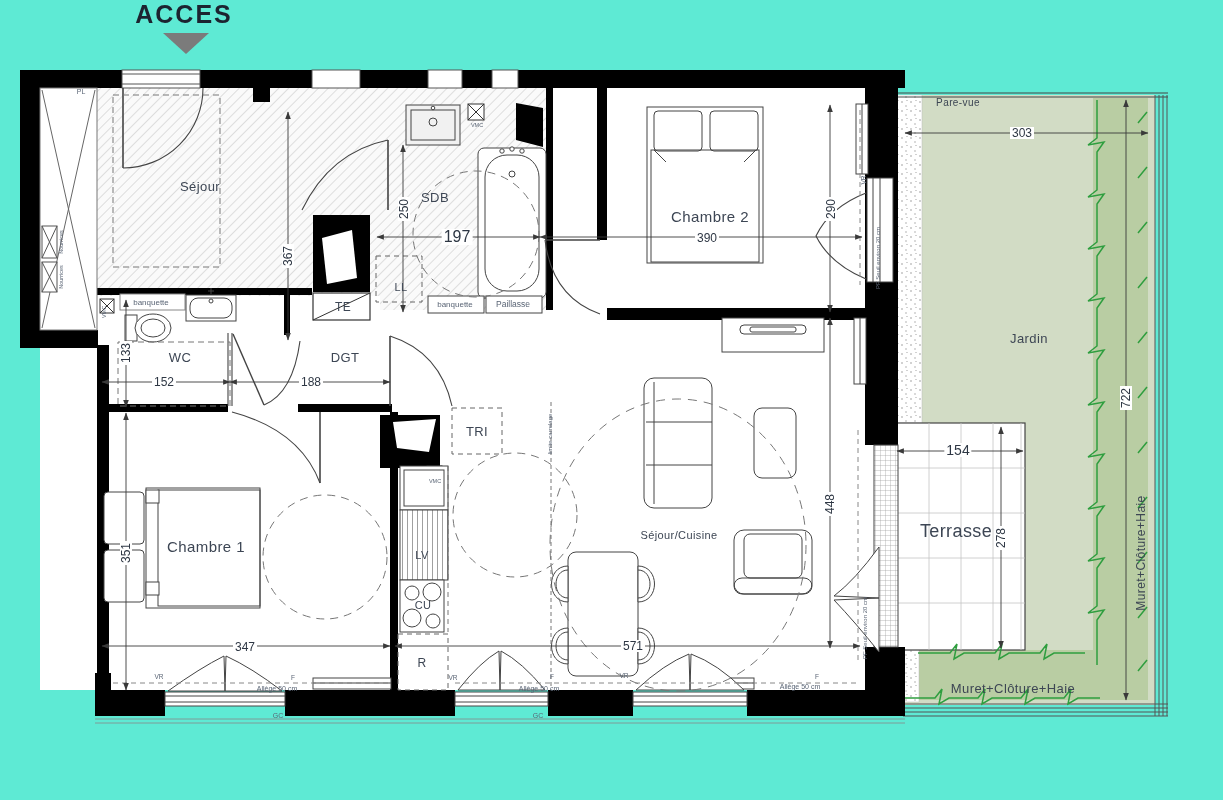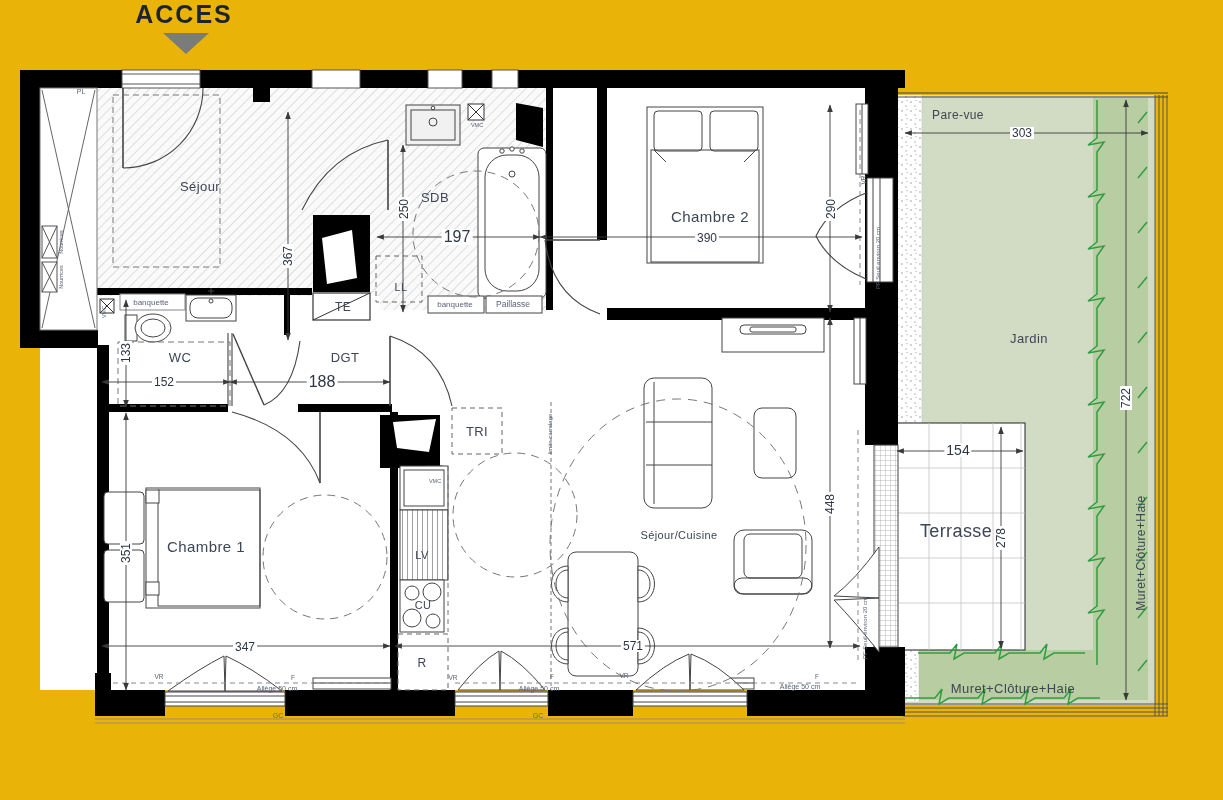--- a/index.html
+++ b/index.html
@@ -1,16 +1,16 @@
 <!DOCTYPE html>
 <html><head>
 <meta charset="utf-8">
 <style>
   html,body{margin:0;padding:0;background:#fff;}
-  #plan{position:relative;width:1223px;height:800px;background:#eab308;overflow:hidden;
+  #plan{position:relative;width:1223px;height:800px;background:#5eead4;overflow:hidden;
         font-family:"Liberation Sans",sans-serif;}
   #plan svg{position:absolute;left:0;top:0;z-index:1;}
   .lbl{position:absolute;z-index:3;color:#3d4654;white-space:nowrap;line-height:1;
        transform:translate(-50%,-50%);letter-spacing:.4px;}
   .rot{transform:translate(-50%,-50%) rotate(-90deg);}
   .dim{background:#fff;padding:0 2px;color:#2e3744;letter-spacing:0;}
   .tiny{color:#5a6575;letter-spacing:0;}
   .acces{font-weight:700;color:#1c2430;letter-spacing:2px;}
 </style>
 </head>
@@ -303,21 +303,21 @@
 <div class="lbl" style="left:956px;top:531px;font-size:18px">Terrasse</div>
 <div class="lbl" style="left:1029px;top:338px;font-size:13px">Jardin</div>
 
 <div class="lbl dim" style="left:457px;top:237px;font-size:16px">197</div>
 <div class="lbl dim rot" style="left:404px;top:209px;font-size:12px">250</div>
 <div class="lbl dim" style="left:707px;top:238px;font-size:12px">390</div>
 <div class="lbl dim rot" style="left:831px;top:209px;font-size:12px">290</div>
 <div class="lbl dim rot" style="left:288px;top:256px;font-size:12px">367</div>
 <div class="lbl dim rot" style="left:126px;top:353px;font-size:12px">133</div>
 <div class="lbl dim" style="left:164px;top:382px;font-size:12px">152</div>
-<div class="lbl dim" style="left:322px;top:382px;font-size:16px">188</div>
+<div class="lbl dim" style="left:311px;top:382px;font-size:12px">188</div>
 <div class="lbl dim rot" style="left:126px;top:553px;font-size:12px">351</div>
 <div class="lbl dim" style="left:245px;top:647px;font-size:12px">347</div>
 <div class="lbl dim" style="left:633px;top:646px;font-size:12px">571</div>
 <div class="lbl dim rot" style="left:830px;top:504px;font-size:12px">448</div>
 <div class="lbl dim" style="left:958px;top:450px;font-size:14px">154</div>
 <div class="lbl dim rot" style="left:1001px;top:538px;font-size:12px">278</div>
 <div class="lbl dim" style="left:1022px;top:133px;font-size:12px">303</div>
 <div class="lbl dim rot" style="left:1126px;top:398px;font-size:12px">722</div>
 
 <div class="lbl tiny" style="left:81px;top:91px;font-size:7px">PL</div>
@@ -329,21 +329,21 @@
 <div class="lbl" style="left:477px;top:431px;font-size:13px">TRI</div>
 <div class="lbl tiny" style="left:477px;top:126px;font-size:5.5px">VMC</div>
 <div class="lbl tiny rot" style="left:105px;top:312px;font-size:5.5px">VMC</div>
 <div class="lbl tiny" style="left:435px;top:482px;font-size:5.5px">VMC</div>
 <div class="lbl tiny rot" style="left:62px;top:242px;font-size:5.5px">Nourrices</div>
 <div class="lbl tiny rot" style="left:62px;top:277px;font-size:5.5px">Nourrices</div>
 <div class="lbl tiny" style="left:151px;top:303px;font-size:8px">banquette</div>
 <div class="lbl tiny" style="left:455px;top:305px;font-size:8px">banquette</div>
 <div class="lbl tiny" style="left:513px;top:304px;font-size:8.5px">Paillasse</div>
 
-<div class="lbl" style="left:958px;top:115px;font-size:12px">Pare-vue</div>
+<div class="lbl" style="left:958px;top:103px;font-size:10px">Pare-vue</div>
 <div class="lbl rot" style="left:1141px;top:553px;font-size:12px">Muret+Clôture+Haie</div>
 <div class="lbl" style="left:1013px;top:688px;font-size:13px">Muret+Clôture+Haie</div>
 <div class="lbl tiny rot" style="left:550px;top:434px;font-size:6px">limite carrelage</div>
 <div class="lbl tiny rot" style="left:878px;top:258px;font-size:6px">PF Seuil environ 20 cm</div>
 <div class="lbl tiny rot" style="left:865px;top:628px;font-size:6px">PF Seuil environ 20 cm</div>
 <div class="lbl tiny" style="left:277px;top:688px;font-size:7px">Allège 50 cm</div>
 <div class="lbl tiny" style="left:539px;top:688px;font-size:7px">Allège 50 cm</div>
 <div class="lbl tiny" style="left:800px;top:686px;font-size:7px">Allège 50 cm</div>
 <div class="lbl tiny" style="left:159px;top:677px;font-size:6.5px">VR</div>
 <div class="lbl tiny" style="left:453px;top:678px;font-size:6.5px">VR</div>

